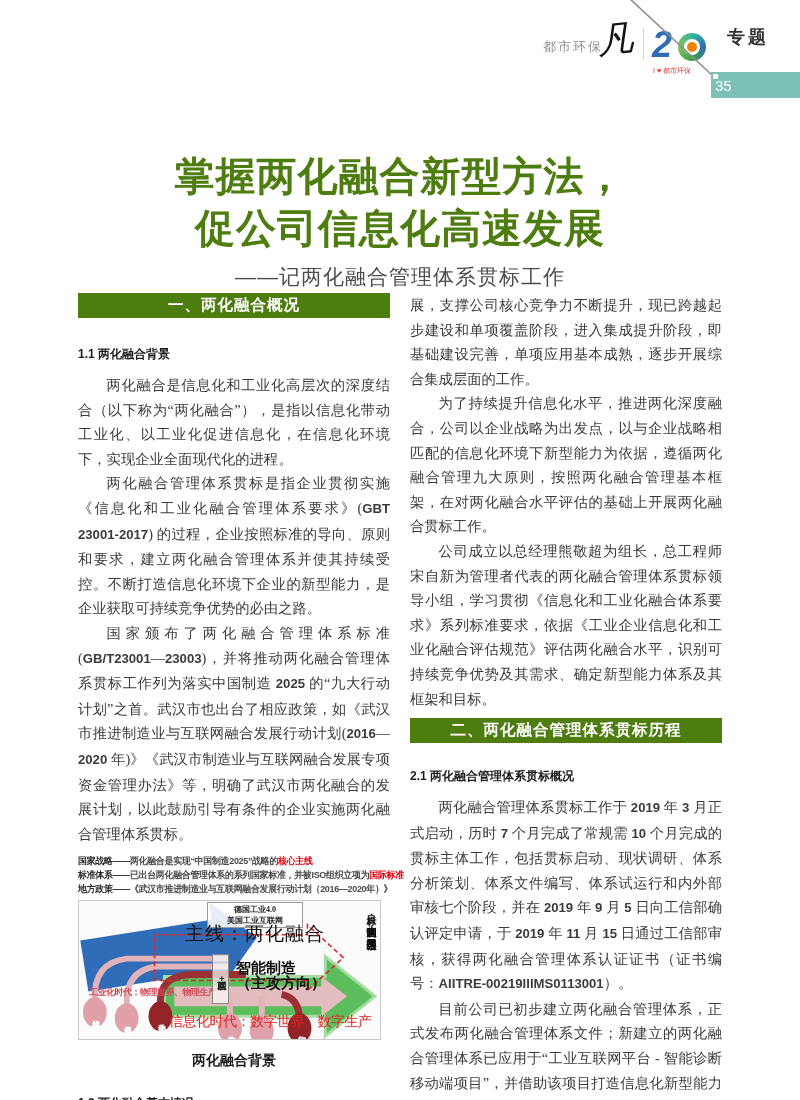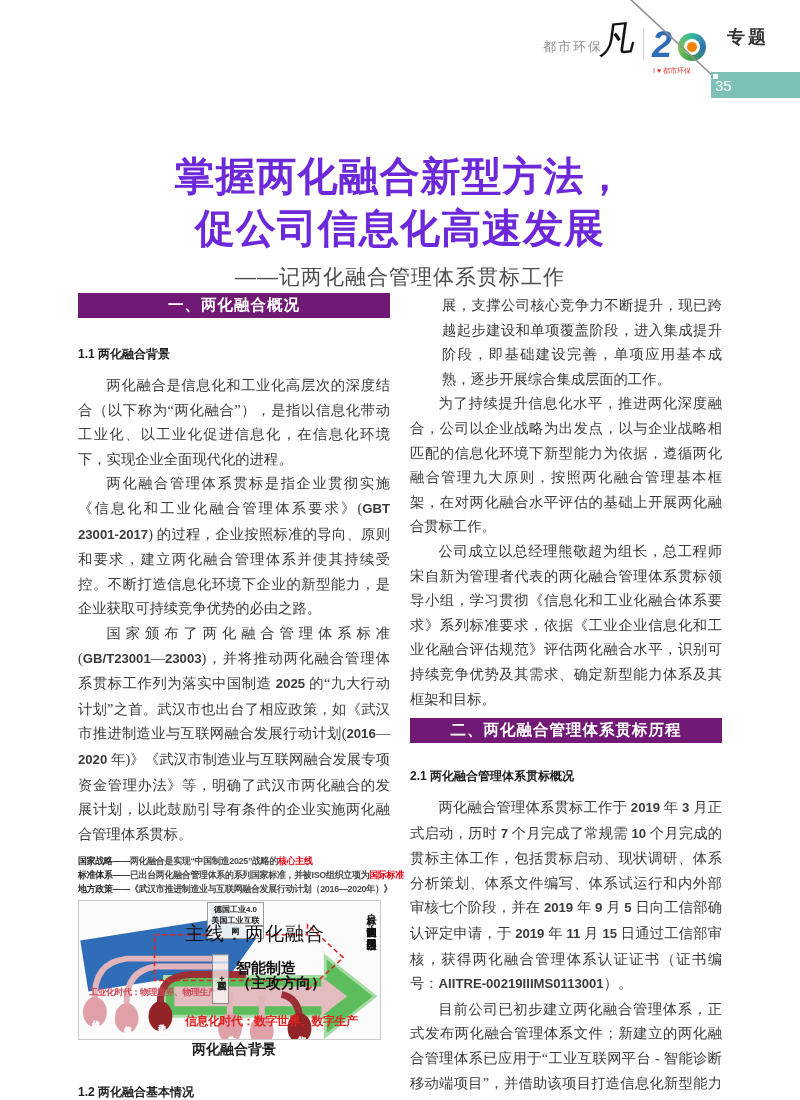--- a/index.html
+++ b/index.html
@@ -26,66 +26,66 @@
   .hdr-tag { position:absolute; left:727px; top:25px; font-family:"Liberation Sans",sans-serif;
     font-weight:bold; font-size:18px; color:#333; letter-spacing:3px; }
   .hdr-line { position:absolute; left:615px; top:0; width:110px; height:80px; }
   .page-tab { position:absolute; left:711px; top:72px; width:89px; height:26px; background:#7cc0b6;
     color:#ffffff; font-family:"Liberation Sans",sans-serif; font-size:15px;
     display:flex; align-items:center; padding-left:4px; }
   .page-tab::before { content:""; position:absolute; left:2px; top:2px; width:5px; height:5px; background:#fff; }
   
   .title-block { position:absolute; left:75px; top:150px; width:650px; text-align:center; }
   .title-line { font-family:"Liberation Sans",sans-serif; font-weight:bold; font-size:40px;
-    line-height:52px; color:#6d28d9; letter-spacing:1px; }
+    line-height:52px; color:#4d7c0f; letter-spacing:1px; }
   .subtitle { margin-top:9px; font-family:"Liberation Sans",sans-serif; font-size:21px;
     color:#4d4d4d; letter-spacing:1px; }
   
   .col { position:absolute; top:293px; width:312px; }
   .col-left { left:78px; }
   .col-right { left:410px; }
-  .sec-bar { height:25px; background:#701a75; color:#ffffff; display:flex; align-items:center;
+  .sec-bar { height:25px; background:#4d7c0f; color:#ffffff; display:flex; align-items:center;
     justify-content:center; font-family:"Liberation Sans",sans-serif; font-weight:bold;
     font-size:15.5px; letter-spacing:1px; }
   .sec-bar.first { margin-bottom:26px; }
   .sec-bar.second { margin-top:7px; margin-bottom:23px;text-align:center; }
   .sub-head { font-family:"Liberation Sans",sans-serif; font-weight:bold; font-size:12px;
     color:#1c1c1c; line-height:20px; margin-bottom:9px; }
   .sub-head.later { margin-top:23px; }
   .para { font-size:14.3px; line-height:24.6px; text-align:justify; text-justify:inter-ideograph;
     text-indent:2em; color:#3b3b3b; }
-  .para.noindent { text-indent:0;margin-left:32px; }
+  .para.noindent { text-indent:0; }
   .lat { font-family:"Liberation Sans",sans-serif; font-weight:bold; font-size:0.92em; }
   
   .figure { margin-top:8px; }
   .policy-line { white-space:nowrap; font-family:"Liberation Sans",sans-serif; font-weight:bold;
     font-size:9.5px; line-height:14px; color:#4a4a4a; letter-spacing:-0.3px;
     transform:scaleX(0.94); transform-origin:left center; }
   .policy-label { color:#2b2b2b; }
   .policy-highlight { color:#e60012; }
   .graphic { position:relative; width:303px; height:140px; margin-top:4px;
     border:1px solid #c9c9c9; background:#fbfbfb; overflow:hidden;
     font-family:"Liberation Sans",sans-serif; }
   .graphic svg { position:absolute; inset:0; }
   .ov { position:absolute; }
-  .top-box { left:128px; top:1px; width:57px; border:1px solid #9a9a9a; background:rgba(255,255,255,.88);
-    font-size:8px; font-weight:bold; color:#222; text-align:center; line-height:11px; padding:1px 0; }
+  .top-box { left:128px; top:1px; width:96px; border:1px solid #9a9a9a; background:rgba(255,255,255,.88);
+    font-size:8px; font-weight:bold; color:#222; text-align:center; line-height:11px; padding:1px 0;font-family:Liberation Serif, serif; }
   .main-line { left:106px; top:20px; font-size:19px; font-weight:normal; color:#101010; letter-spacing:1px; }
   .era-ind { left:10px; top:49px; font-size:9px; font-weight:bold; color:#d04a58; letter-spacing:-0.5px;margin-top:36px; }
-  .era-info { left:106px; top:112px; font-size:12px; font-weight:bold; color:#e32222; letter-spacing:-0.5px; }
+  .era-info { left:90px; top:112px; font-size:14px; font-weight:normal; color:#e32222; letter-spacing:-0.5px; }
   .inet { left:133px; top:53px; width:17px; height:50px; border:1px solid #8a8a8a;
     background:rgba(255,255,255,.68); writing-mode:vertical-rl; text-orientation:upright;
     font-size:9px; font-weight:bold; color:#222; text-align:center; }
   .smart { left:157px; top:59px; width:114px; text-align:left; font-weight:bold; color:#101010;
     font-size:15px; line-height:15px; }
   .goal { left:285px; top:6px; height:130px; writing-mode:vertical-rl; text-orientation:upright;
     font-size:10px; font-weight:bold; color:#101010; letter-spacing:0.5px; }
   .circle-label { width:16px; height:40px; writing-mode:vertical-rl; text-orientation:upright;
     font-size:8px; font-weight:bold; color:#ffffff; text-align:center; line-height:16px; }
-  .fig-caption { margin-top:1px; text-align:center; font-family:"Liberation Sans",sans-serif;
+  .fig-caption { margin-top:12px; text-align:center; font-family:"Liberation Sans",sans-serif;
     font-weight:bold; font-size:14px; color:#1c1c1c; }
 </style>
 </head>
 <body>
 
 <div class="page">
 
   <div class="hdr-brand">都市环保</div>
   <div class="hdr-mark">凡</div>
   <div class="hdr-divider"></div>

